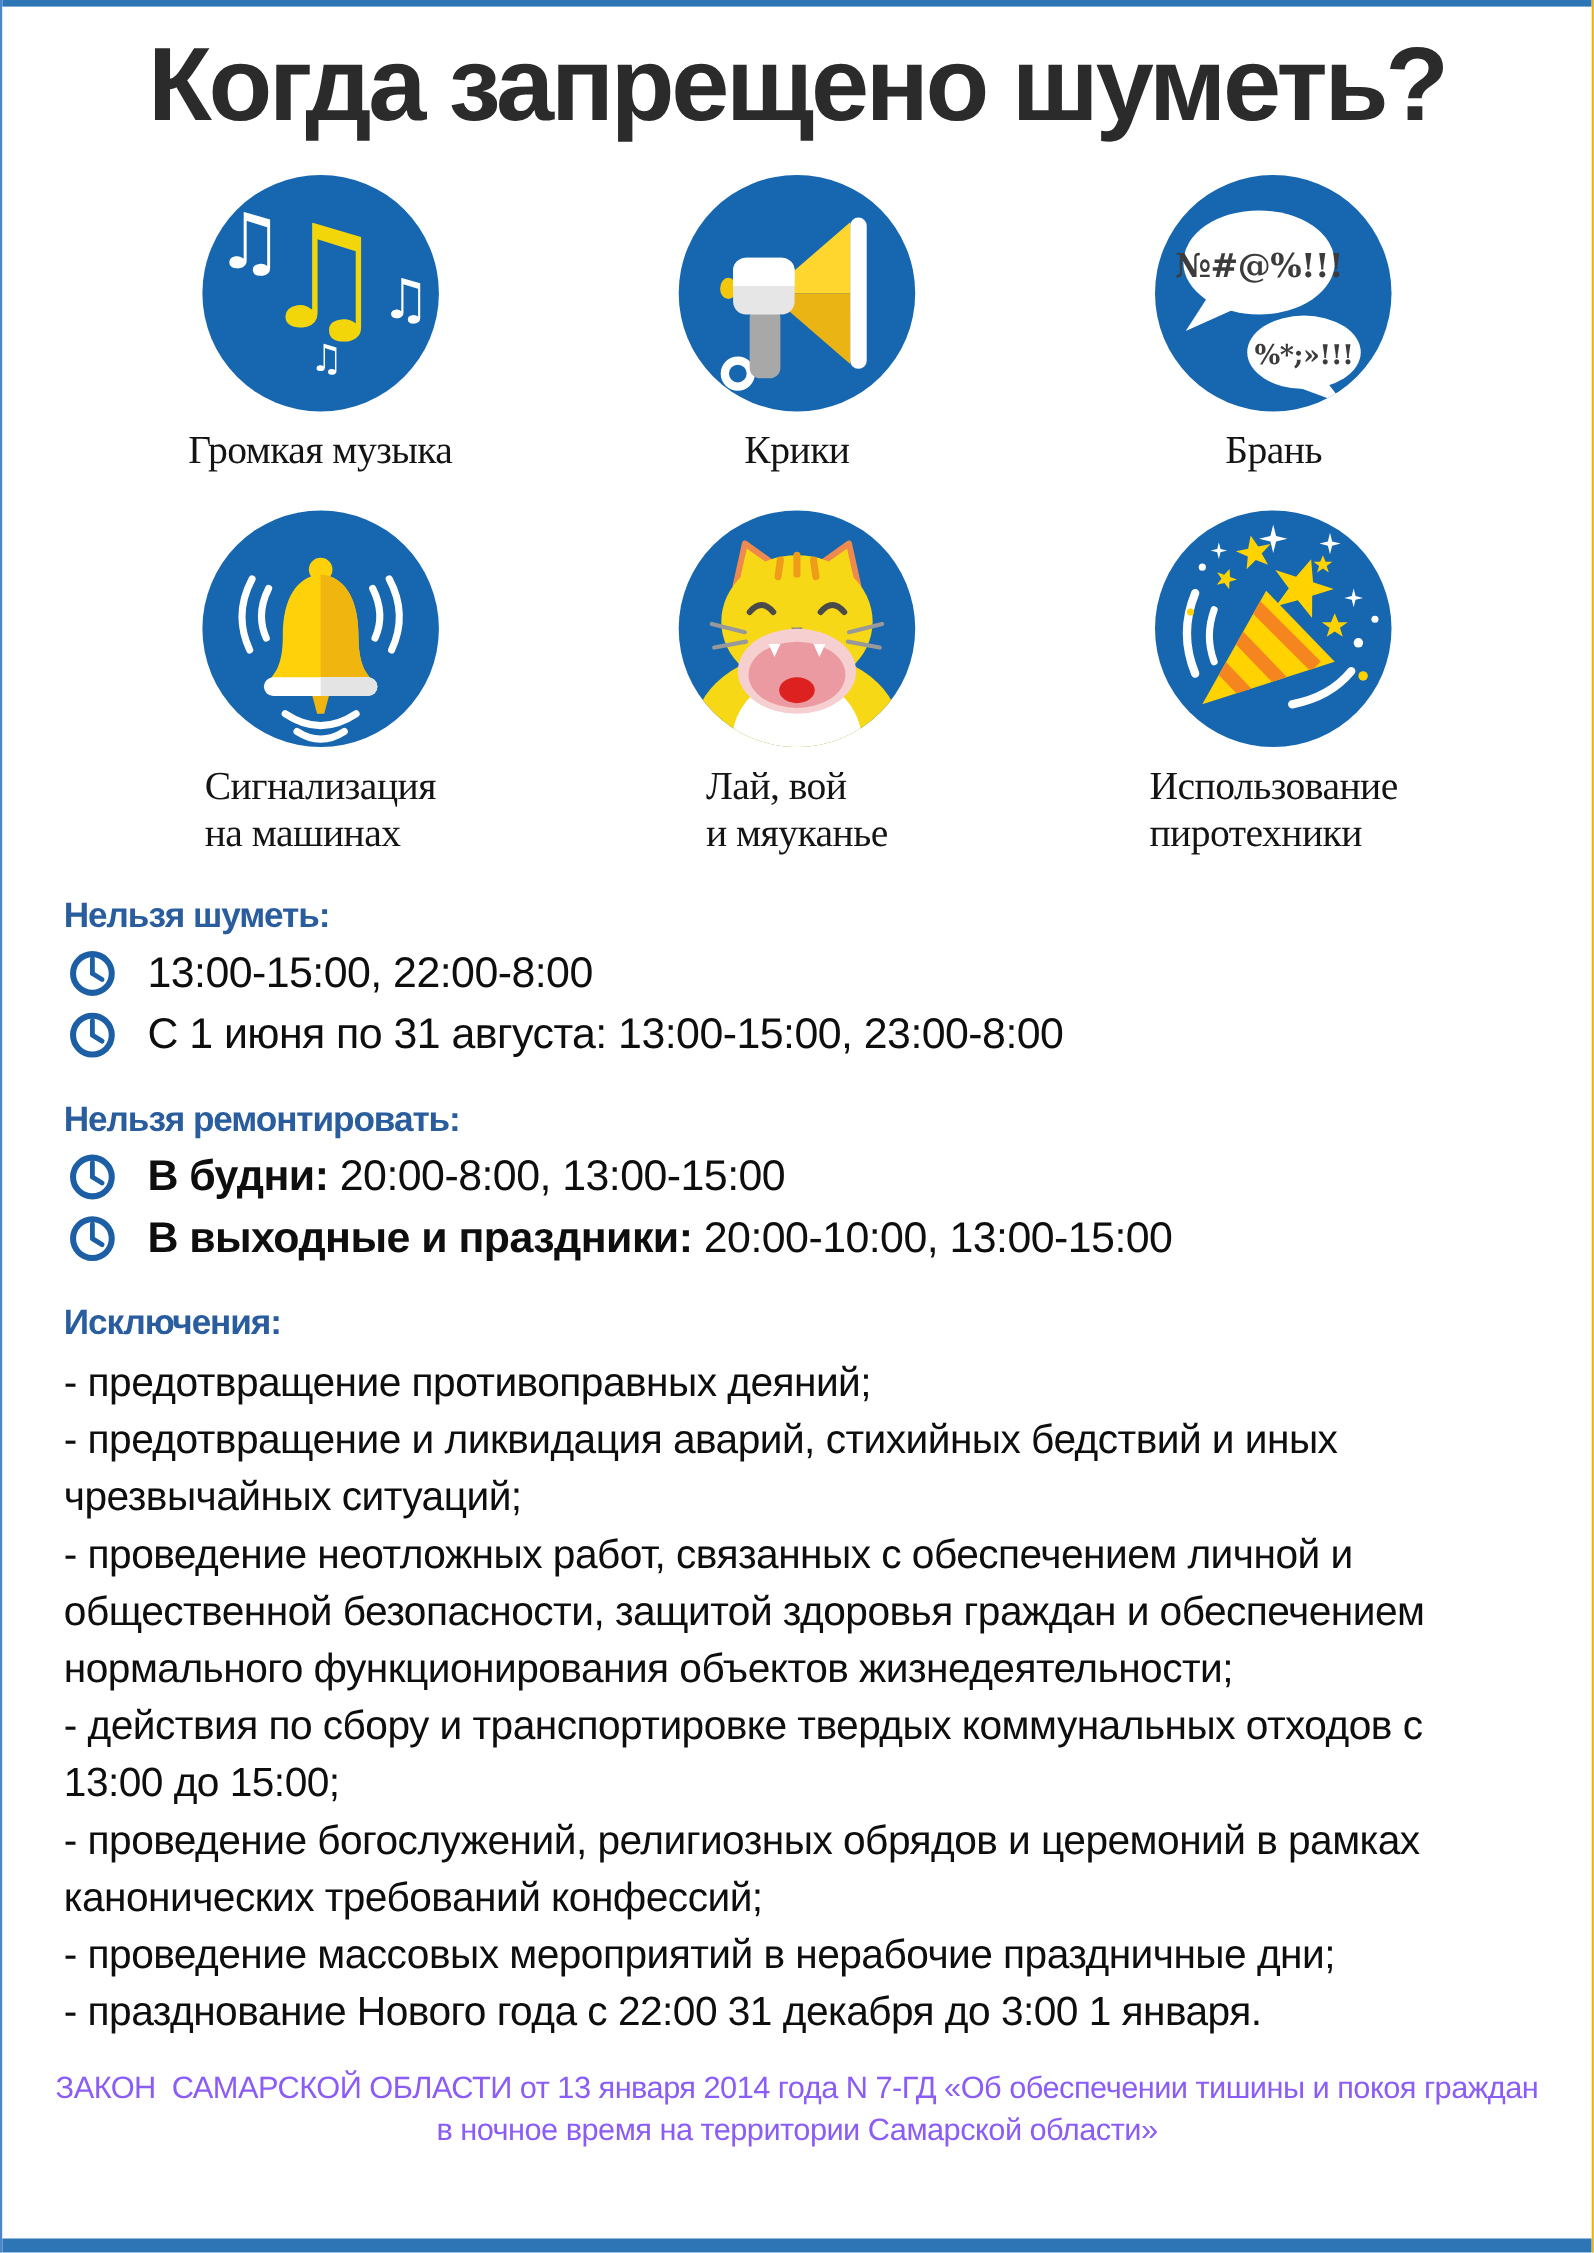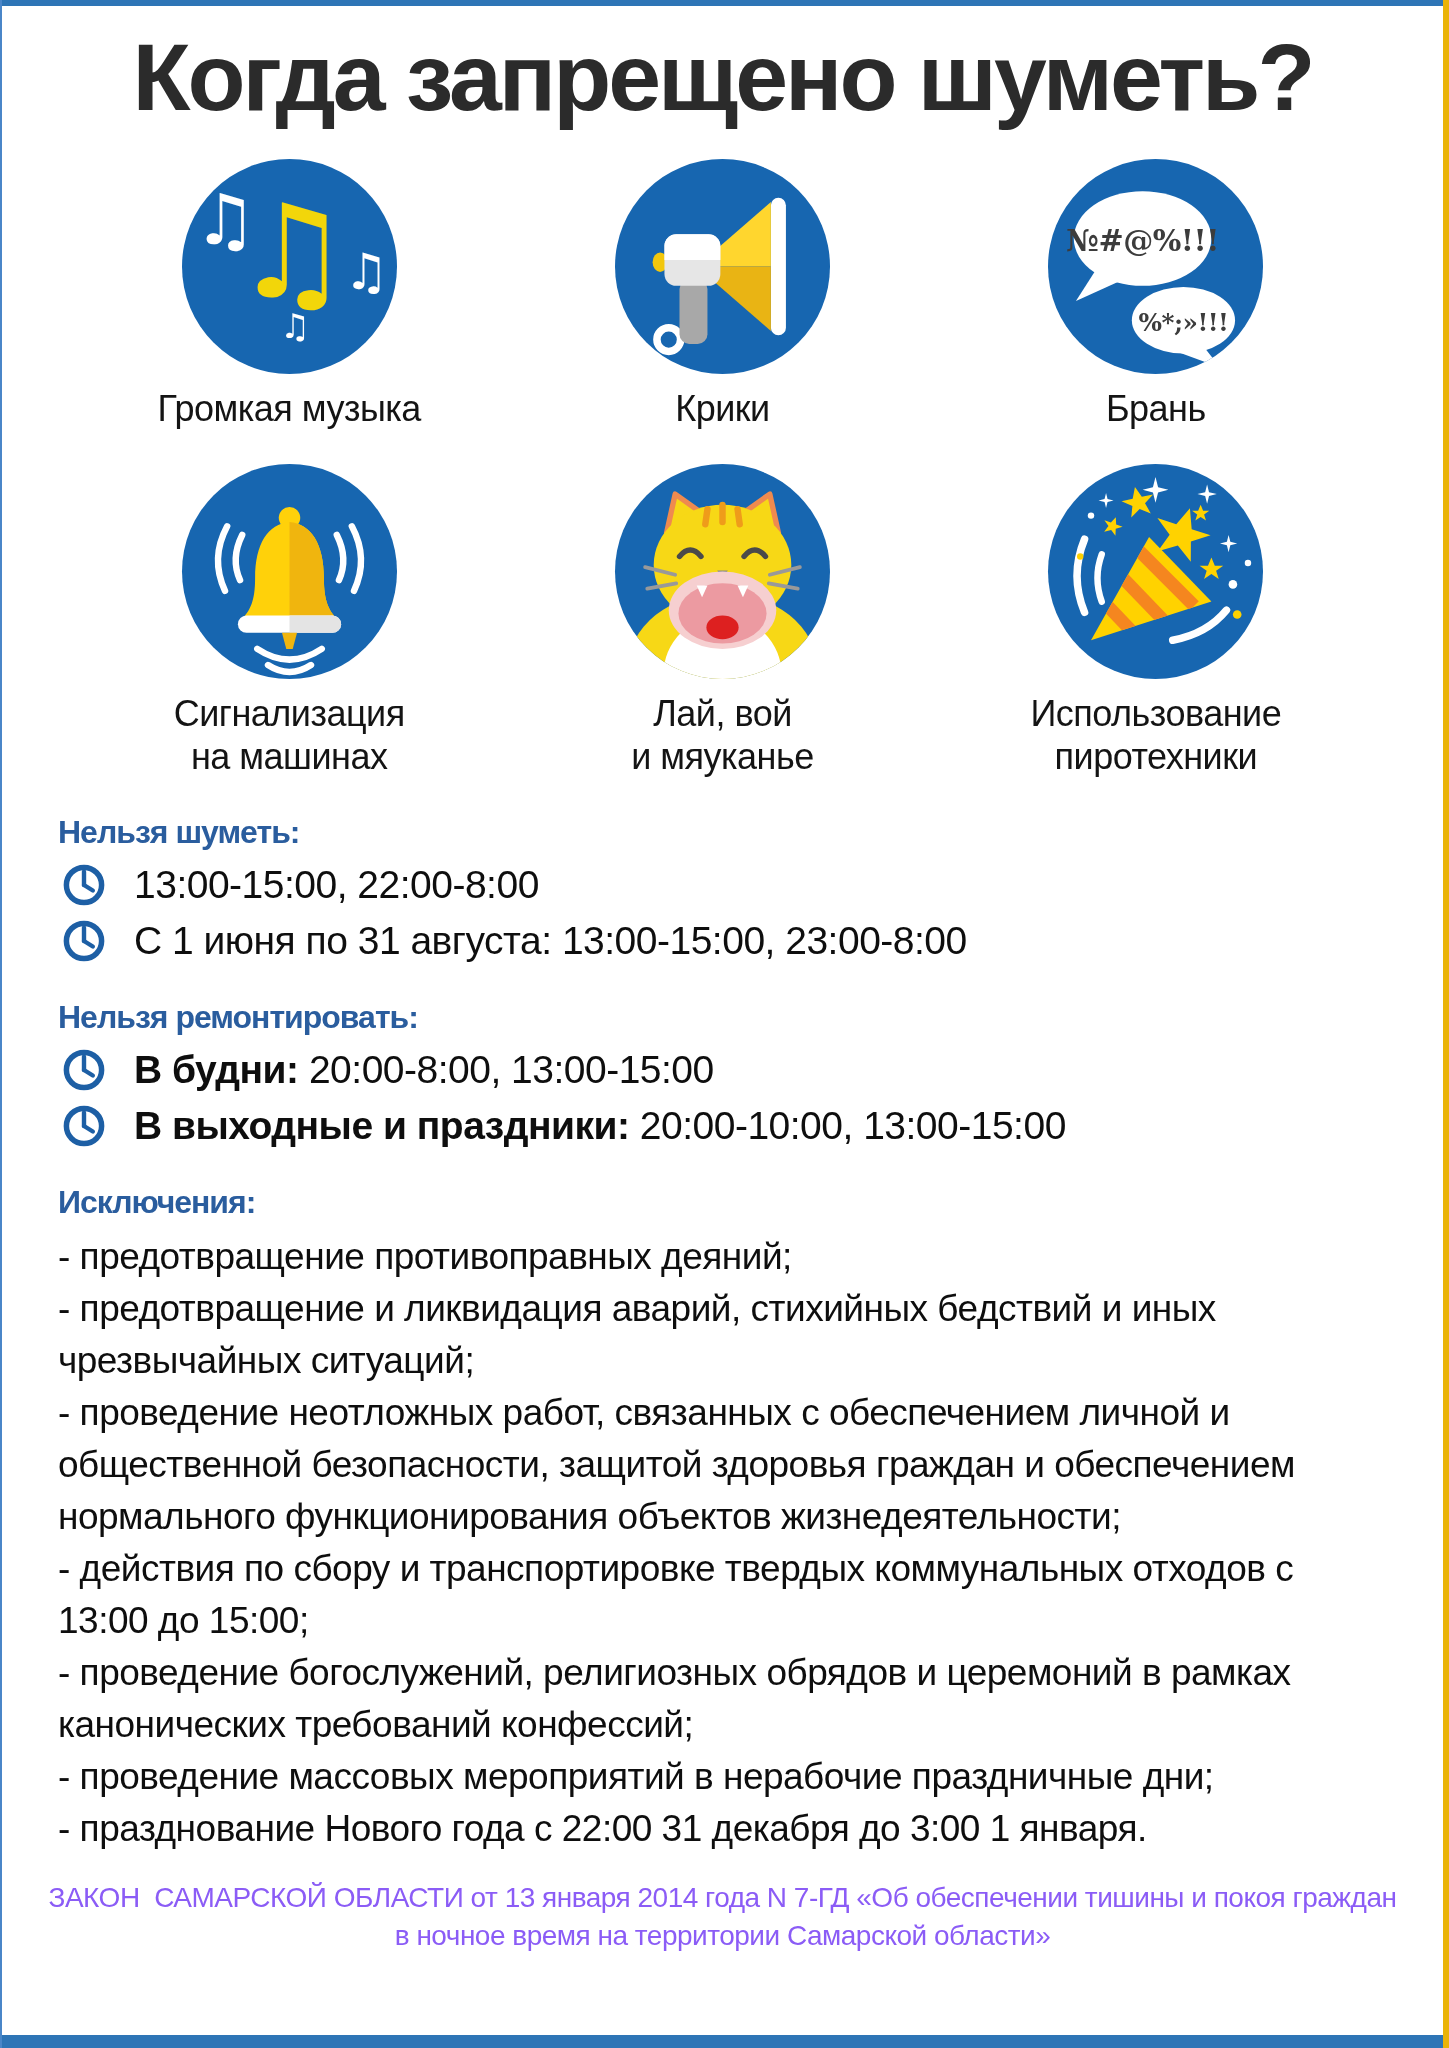--- a/index.html
+++ b/index.html
@@ -2,21 +2,21 @@
 <html lang="ru"><head>
 <meta charset="utf-8">
 <style>
   html,body{margin:0;padding:0;background:#ffffff;}
   *{box-sizing:border-box;}
   .poster{
     position:relative;
     width:1449px;height:2048px;
     background:#ffffff;
     border-left:2px solid #4a86c8;
-    border-right:6px solid #eab308;
+    border-right:2px solid #eab308;
     overflow:hidden;
     font-family:"Liberation Sans",sans-serif;
     letter-spacing:-0.5px;
     color:#101010;
   }
   .top-bar{position:absolute;top:0;left:0;right:0;height:6px;background:#2e75b6;}
   .bottom-bar{position:absolute;bottom:0;left:0;right:0;height:13px;background:#2e75b6;}
 
   .page-title{
     margin:30px 40px 0 40px;
@@ -43,23 +43,23 @@
     border-radius:50%;
     background:#1766b0;
     overflow:hidden;
     flex:0 0 auto;
   }
   .circle svg{display:block;width:215px;height:215px;}
   .cell-label{
     margin-top:14px;
     font-size:36px;
     line-height:1.18;
-    text-align:center;
     color:#141414;
     white-space:pre-line;
+    font-family:Liberation Serif, serif;
   }
   .note{position:absolute;font-family:"DejaVu Sans",sans-serif;line-height:1;}
   .note-main{left:52px;top:28px;font-size:130px;color:#f2d60a;}
   .note-tl{left:12px;top:26px;font-size:70px;color:#ffffff;}
   .note-r{right:8px;top:88px;font-size:50px;color:#ffffff;}
   .note-b{left:98px;top:150px;font-size:34px;color:#ffffff;}
 
   .section-heading{
     margin:36px 0 10px 56px;
     font-size:32px;

